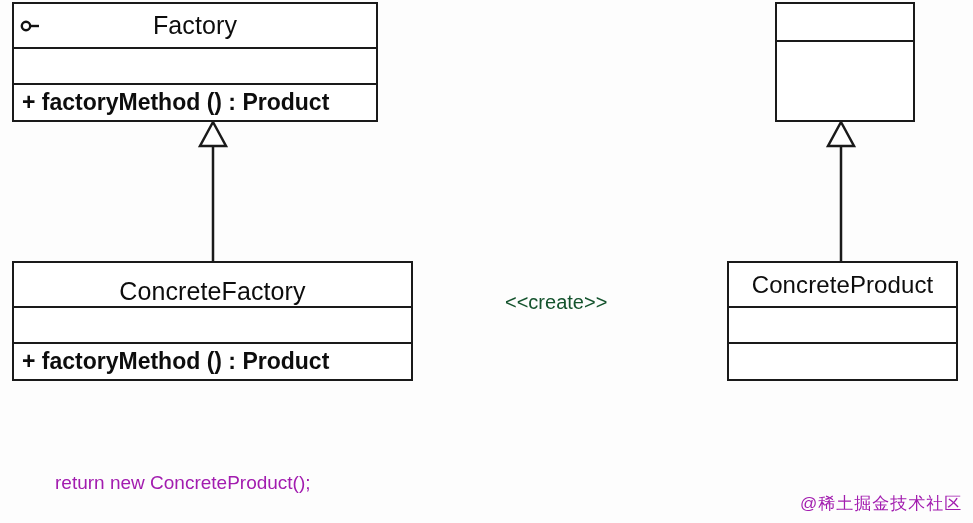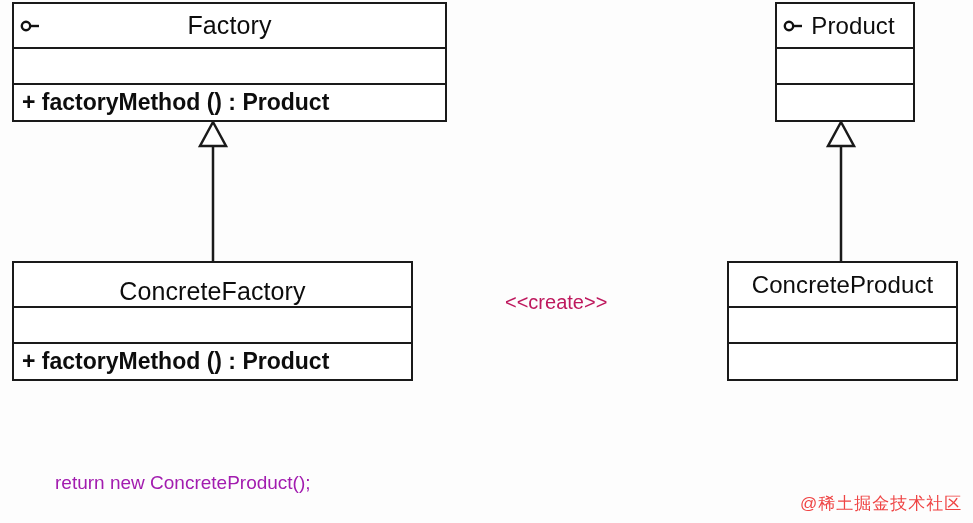--- a/index.html
+++ b/index.html
@@ -68,34 +68,34 @@
     left: 6px;
     top: 50%;
     transform: translateY(-50%);
     width: 22px;
     height: 14px;
   }
   
   .stereotype-label {
     position: absolute;
     font-size: 20px;
-    color: #be185d;
+    color: #14532d;
     white-space: nowrap;
   }
   .note-text {
     position: absolute;
     font-size: 19px;
     color: #a21caf;
     white-space: nowrap;
   }
   
   .watermark {
     position: absolute;
     font-size: 17px;
-    color: #ef4444;
+    color: #a21caf;
     letter-spacing: 1px;
     white-space: nowrap;
     user-select: none;
   }
 </style>
 </head>
 <body>
 
 <div id="canvas">
 
@@ -124,42 +124,35 @@
       <line x1="33" y1="385" x2="71" y2="458" stroke="#1a1a1a" stroke-width="2.5"></line>
     </g>
 
     
     <g>
       <path d="M 41.5 458.5 L 363 458.5 L 378.5 474 L 378.5 508.5 L 41.5 508.5 Z" fill="#ffffff" stroke="#1a1a1a" stroke-width="2.5" stroke-linejoin="miter"></path>
       <path d="M 363 458.5 L 363 474 L 378.5 474" fill="none" stroke="#1a1a1a" stroke-width="2.5" stroke-linejoin="miter"></path>
     </g>
   </create></svg>
 
-  <div class="uml-class" style="left:12px; top:2px; width:435px; height:120px;">
+  <div class="uml-class" style="left:12px; top:2px; width:366px; height:120px;">
     <div class="uml-compartment compartment-title" style="height:44px;">
       <svg class="iface-icon" viewBox="0 0 22 14">
         <circle cx="6" cy="7" r="4.2" fill="none" stroke="#111111" stroke-width="2.4"></circle>
         <line x1="10.4" y1="7" x2="19" y2="7" stroke="#111111" stroke-width="2.4"></line>
       </svg>
       <span class="class-title">Factory</span>
     </div>
     <div class="uml-compartment compartment-members" style="height:36px;"></div>
     <div class="uml-compartment compartment-members" style="height:38px;">
       <span class="member-text">+ factoryMethod () : Product</span>
     </div>
   </div>
 
   <div class="uml-class" style="left:775px; top:2px; width:140px; height:120px;">
-    <div class="uml-compartment compartment-title" style="height:44px;">
-      <svg class="iface-icon" viewBox="0 0 22 14">
-        <circle cx="6" cy="7" r="4.2" fill="none" stroke="#111111" stroke-width="2.4"></circle>
-        <line x1="10.4" y1="7" x2="19" y2="7" stroke="#111111" stroke-width="2.4"></line>
-      </svg>
-      <span class="class-title small" style="margin-left:16px;">Product</span>
-    </div>
     <div class="uml-compartment compartment-members" style="height:36px;"></div>
     <div class="uml-compartment compartment-members" style="height:38px;"></div>
   </div>
 
   <div class="uml-class" style="left:12px; top:261px; width:401px; height:120px;">
     <div class="uml-compartment compartment-title" style="height:44px;align-items:flex-end;">
       <span class="class-title">ConcreteFactory</span>
     </div>
     <div class="uml-compartment compartment-members" style="height:36px;"></div>
     <div class="uml-compartment compartment-members" style="height:38px;">

